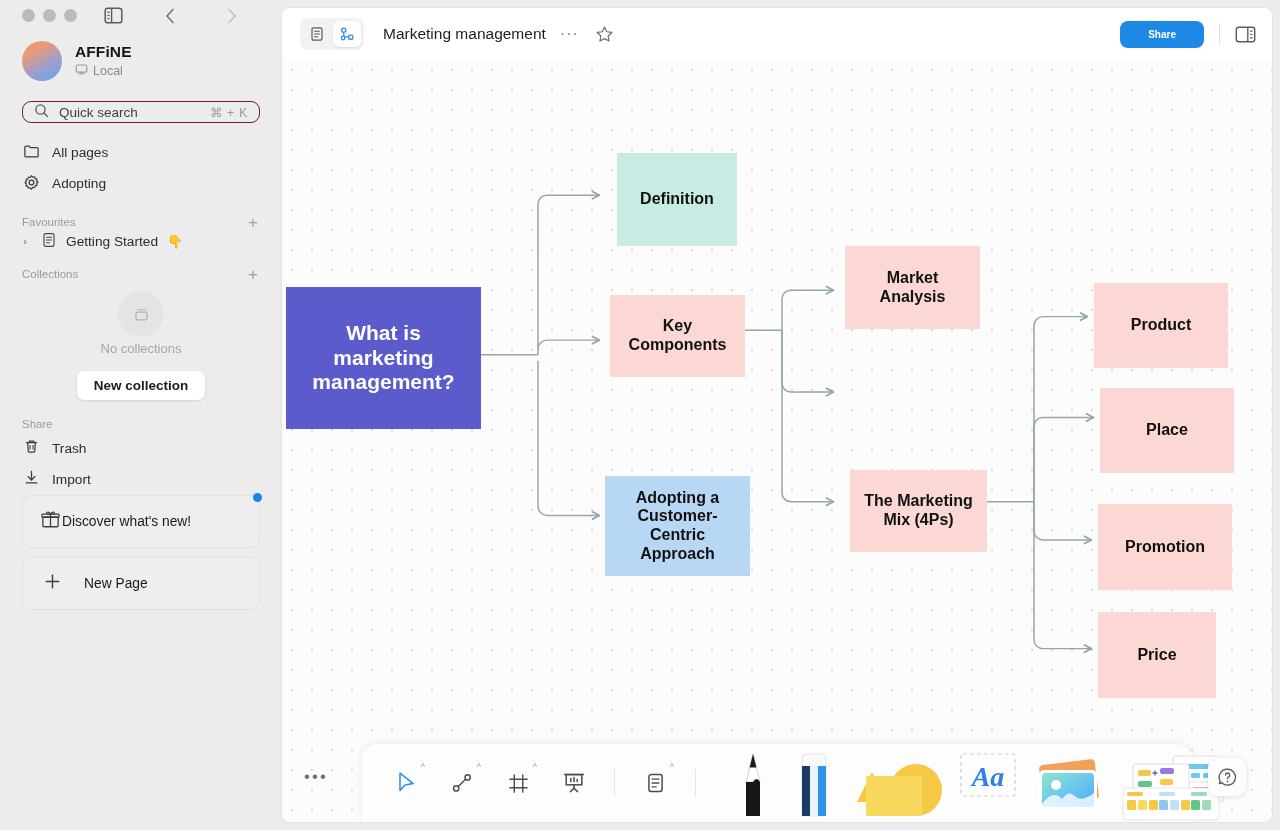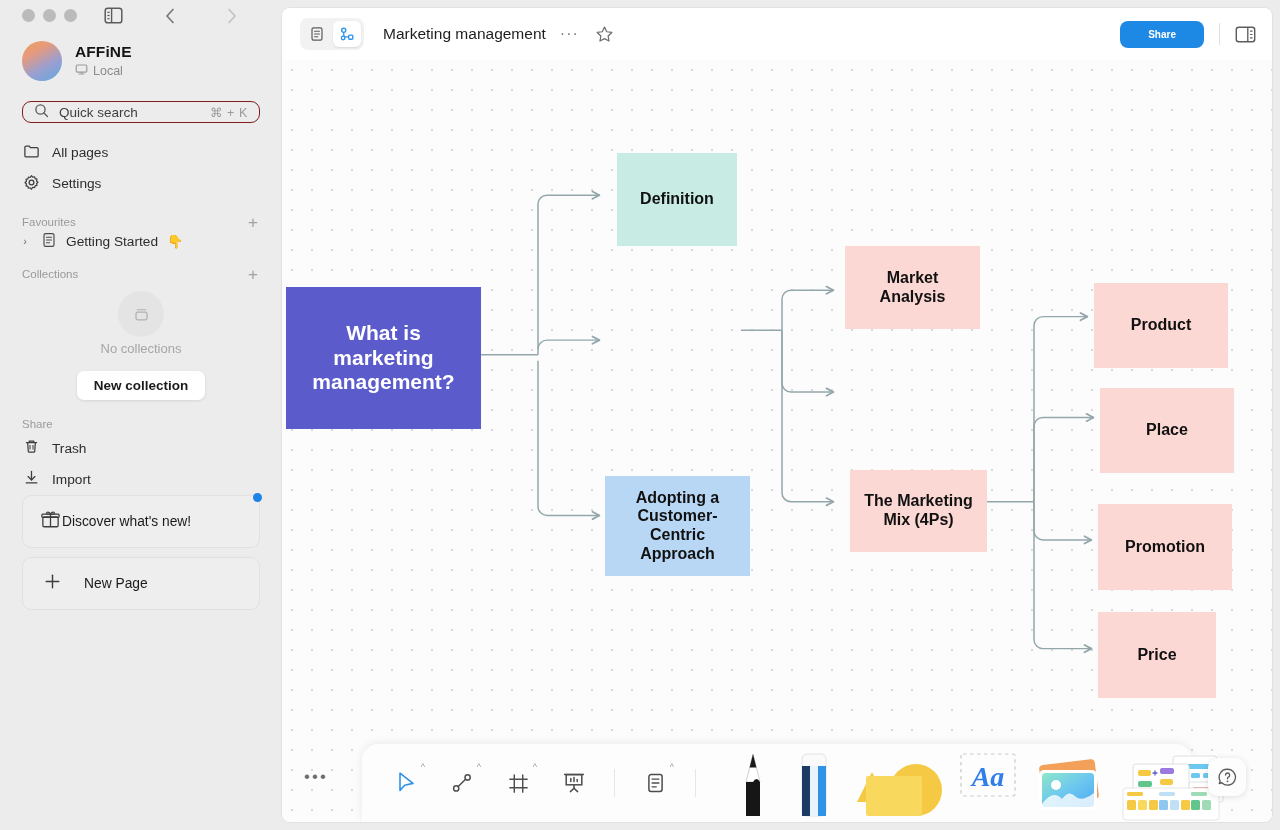--- a/index.html
+++ b/index.html
@@ -290,21 +290,21 @@
         </span>
         <span>All pages</span>
       </div>
       <div class="nav-item">
         <span>
           <svg width="17" height="17" viewBox="0 0 18 18" fill="none">
             <circle cx="9" cy="9" r="2.5" stroke="#3d3d3d" stroke-width="1.35"></circle>
             <path d="M9 1.8l1.3 1.6 2-.5.5 2 2 .5-.5 2 1.6 1.3-1.6 1.3.5 2-2 .5-.5 2-2-.5L9 16.2l-1.3-1.6-2 .5-.5-2-2-.5.5-2L2.1 9l1.6-1.3-.5-2 2-.5.5-2 2 .5L9 1.8Z" stroke="#3d3d3d" stroke-width="1.25" stroke-linejoin="round"></path>
           </svg>
         </span>
-        <span>Settings</span>
+        <span>Adopting</span>
       </div>
     </div>
 
     <div class="sec-header">
       <span class="sec-title">Favourites</span>
       <span class="plus-btn">+</span>
     </div>
     <div class="fav-item">
       <span class="chev">›</span>
       <span>
@@ -470,20 +470,23 @@
       </svg>
 
       <div class="node" style="left:4px; top:227px; width:195px; height:142px; background:#5b5bcb; color:#fff; font-size:21px; padding:0 16px;">
         <span>What is marketing management?</span>
       </div>
 
       <div class="node" style="left:335px; top:93px; width:120px; height:93px; background:#c8ebe3; color:#111; font-size:16px;">
         <span>Definition</span>
       </div>
 
+      <div class="node" style="left:328px; top:235px; width:135px; height:82px; background:#fbd8d3; color:#111; font-size:16px;">
+        <span>Key Components</span>
+      </div>
 
       <div class="node" style="left:323px; top:416px; width:145px; height:100px; background:#b8d7f5; color:#111; font-size:16px;">
         <span>Adopting a Customer-Centric Approach</span>
       </div>
 
       <div class="node" style="left:563px; top:186px; width:135px; height:83px; background:#fbd8d3; color:#111; font-size:16px;">
         <span>Market Analysis</span>
       </div>
 
 

